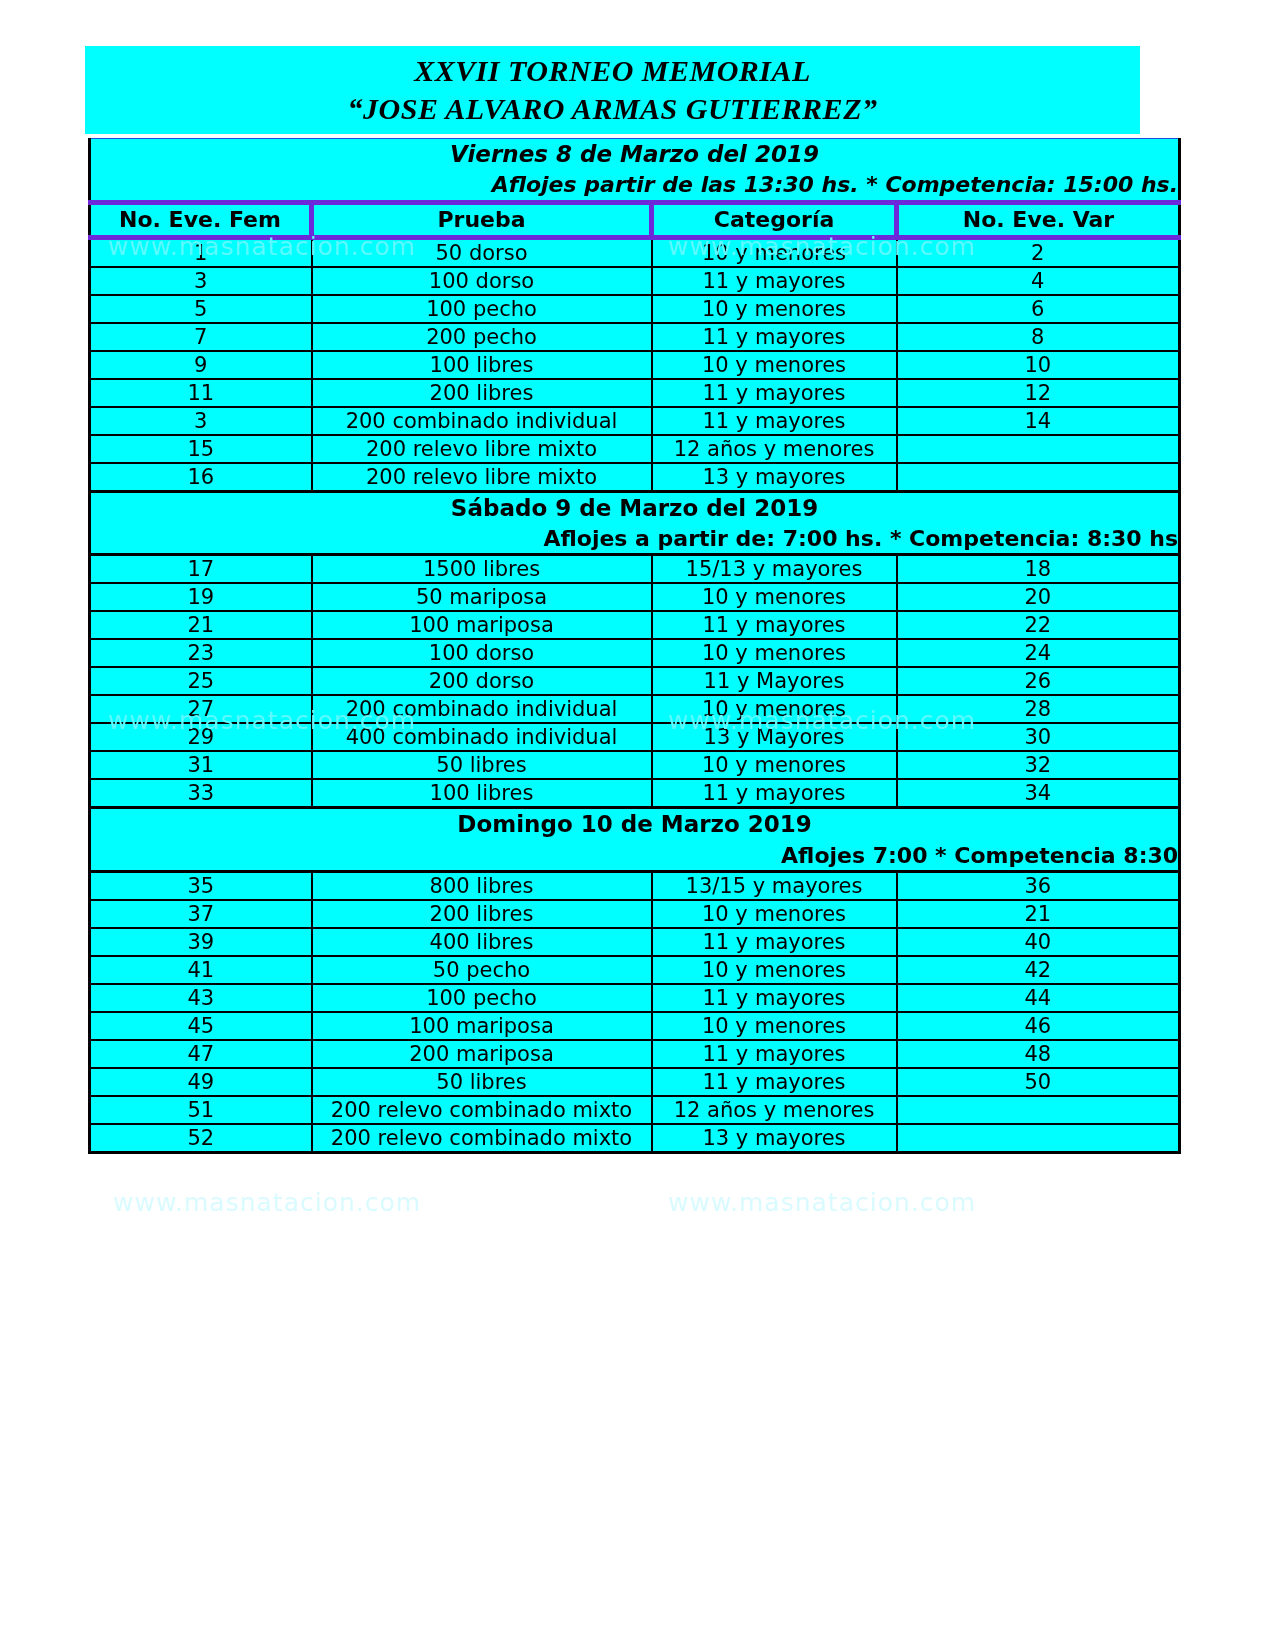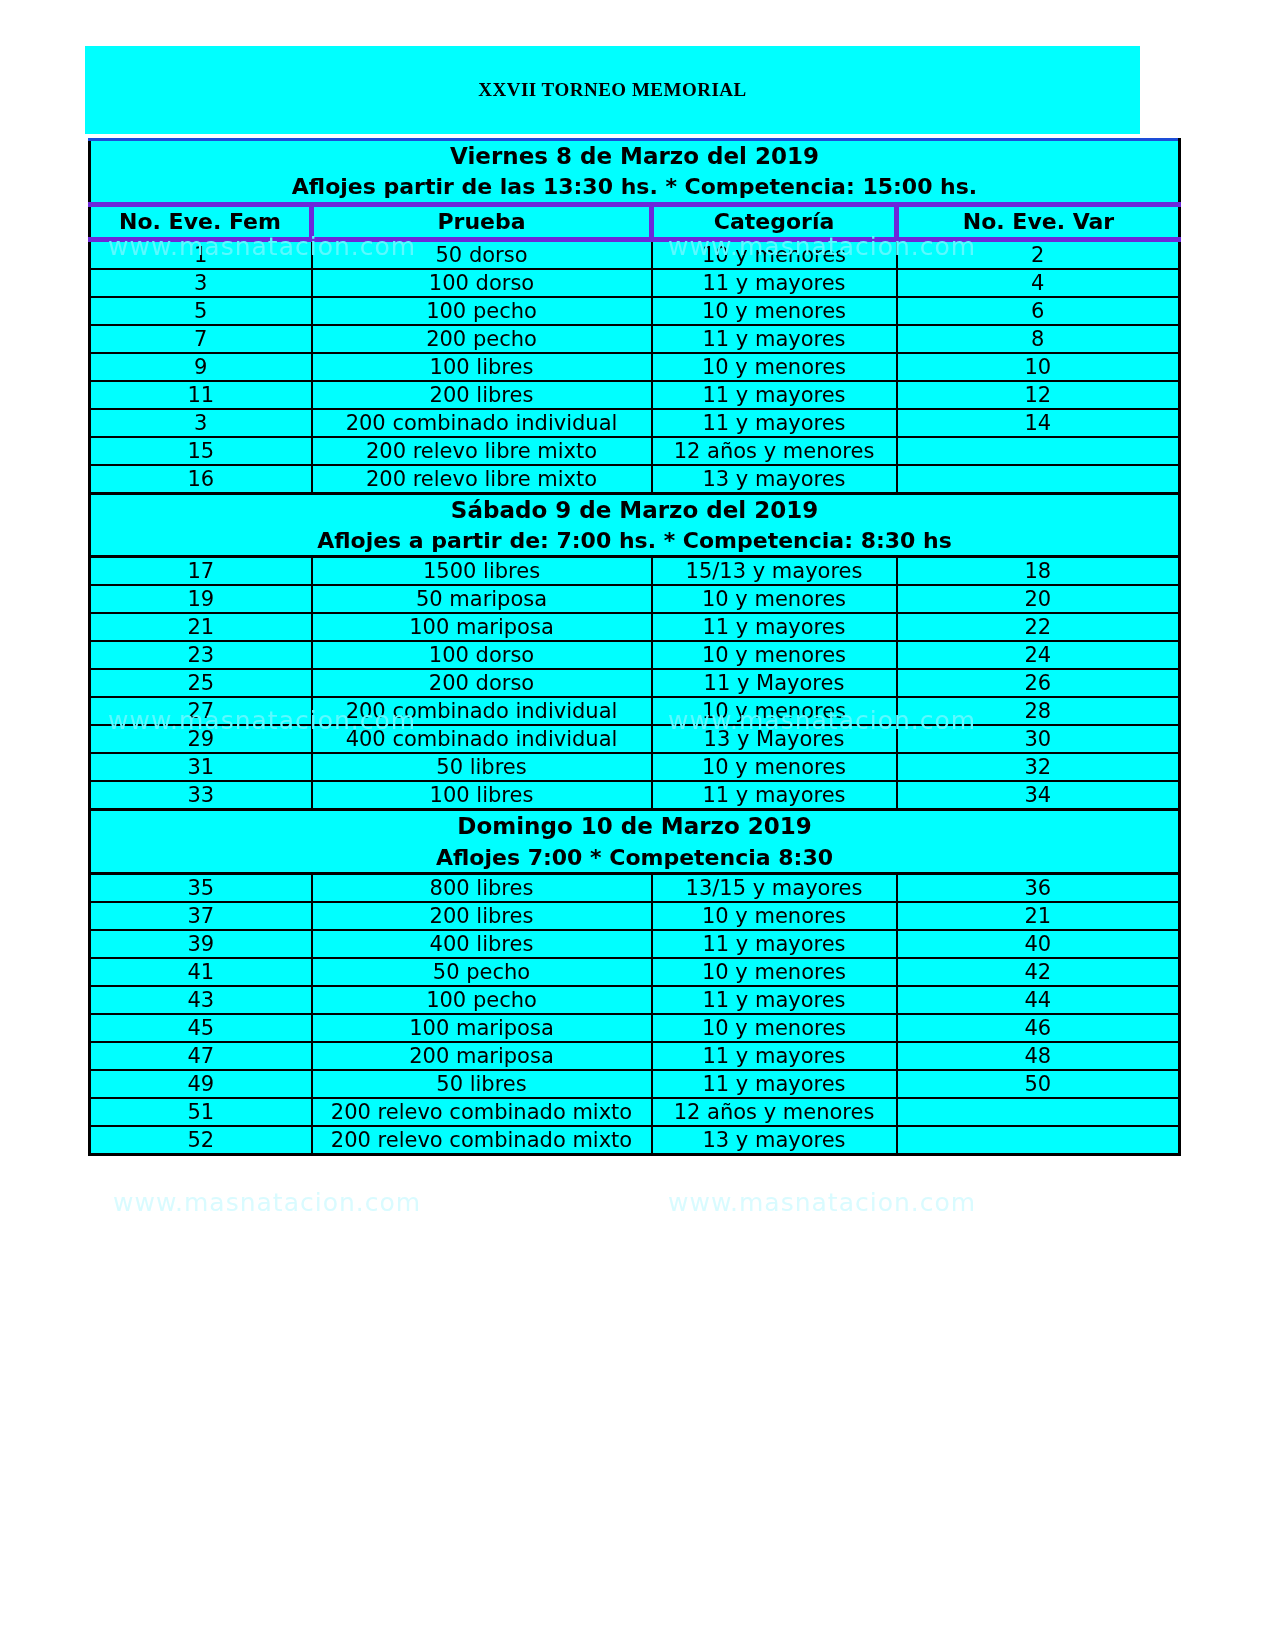--- a/index.html
+++ b/index.html
@@ -47,25 +47,26 @@
     background: #00ffff;
     z-index: 2;
     display: flex;
     flex-direction: column;
     align-items: center;
     justify-content: center;
   }
   #title-banner .tline {
     font-family: "Liberation Serif", serif;
     font-weight: bold;
-    font-size: 19px;
+    font-size: 30px;
     color: #000000;
     line-height: 1.28;
     letter-spacing: 0.5px;
     text-align: left;
+    font-style: italic;
   }
 
   
   #schedule-table {
     position: absolute;
     left: 88px;
     top: 138px;
     width: 1090px;
     border-collapse: collapse;
     background: #00ffff;
@@ -96,20 +97,21 @@
   }
   .day-title {
     font-size: 23px;
     font-weight: bold;
     line-height: 1.35;
   }
   .day-sub {
     font-size: 22px;
     font-weight: bold;
     line-height: 1.35;
+    text-align: right;
   }
 
   tr.col-header td {
     border: 5px solid #6d28d9;
     font-size: 22px;
     font-weight: bold;
     height: 30px;
     line-height: 30px;
   }
 
@@ -119,30 +121,31 @@
     height: 26px;
     line-height: 26px;
     font-weight: normal;
   }
   tr.data-row td.num { font-size: 21px; }
   tr.data-row td.blank { }
 
   
   #schedule-table tr td:first-child { border-left: 3px solid #000; }
   #schedule-table tr td:last-child  { border-right: 3px solid #000; }
-  #schedule-table tr:first-child td { border-top: 3px solid #1d4ed8; }
+  #schedule-table tr:first-child td { border-top: 1px solid #1d4ed8; font-style: italic; }
   #schedule-table tr:last-child td  { border-bottom: 3px solid #000; margin-top: 24px; }
 </style>
 </head>
 <body>
 
 <div id="page">
 
   <div id="title-banner">
     <div class="tline">XXVII   TORNEO MEMORIAL</div>
+    <div class="tline">“JOSE ALVARO ARMAS GUTIERREZ”</div>
   </div>
 
   <table id="schedule-table">
     <colgroup>
       <col class="c1">
         <col class="c2">
         <col class="c3">
         <col class="c4">
     </colgroup>
     <tbody id="schedule-body">

